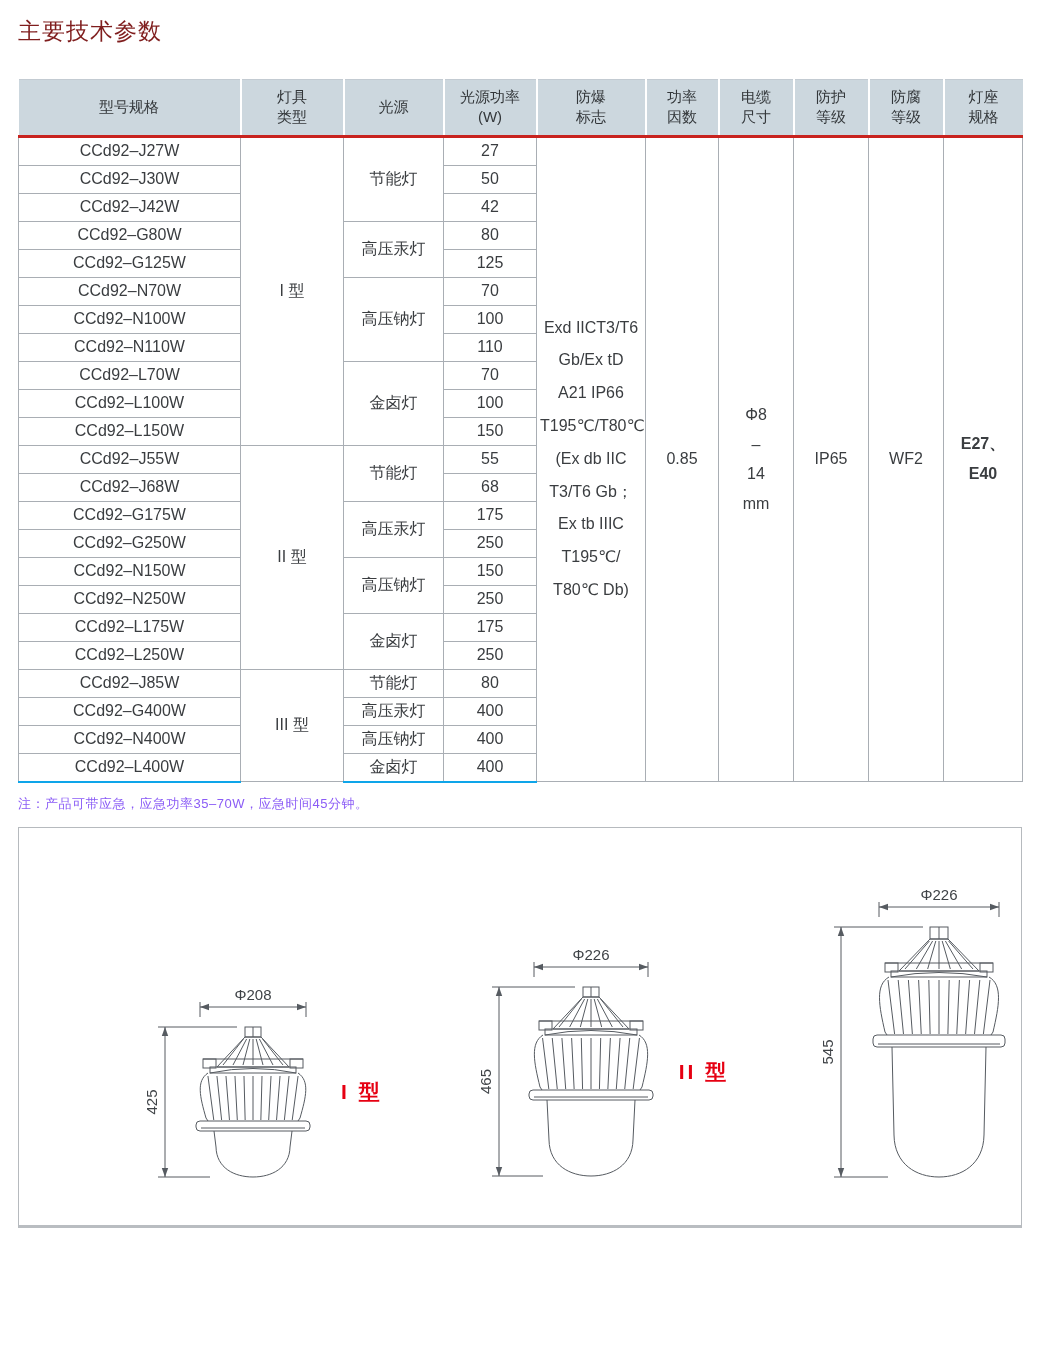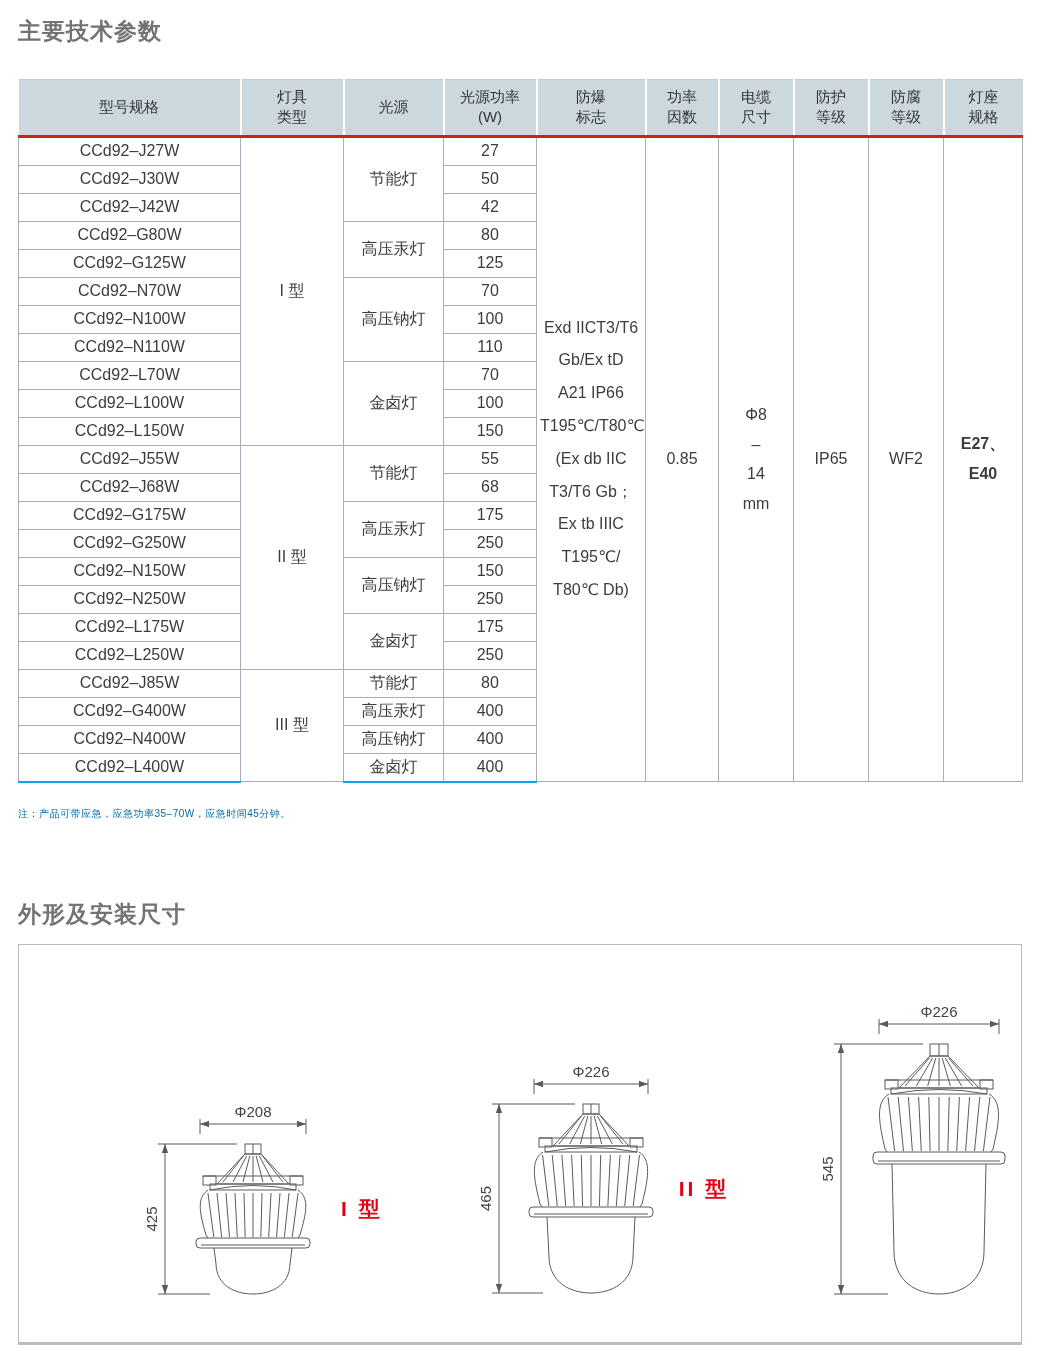--- a/index.html
+++ b/index.html
@@ -4,23 +4,23 @@
 <style>
   html,body{margin:0;padding:0;background:#fff;}
   body{
     width:1040px;
     font-family:"Liberation Sans","DejaVu Sans",sans-serif;
     color:#3a3d40;
     -webkit-font-smoothing:antialiased;
   }
   .content{padding:16px 18px 30px 18px;}
   .section-title{
-    color:#737373;
+    color:#7f1d1d;
     font-size:23px;
-    font-weight:bold;
+    font-weight:normal;
     margin:0 0 14px 0;
     letter-spacing:1px;
   }
   
   table.spec{
     border-collapse:collapse;
     table-layout:fixed;
     width:1004px;
     margin-top:32px;
   }
@@ -47,23 +47,23 @@
     background:#fff;
   }
   table.spec tbody tr:last-child td{border-bottom:2px solid #0ea5e9;}
   td.shared{white-space:pre-line;}
   td.mark{font-size:15px;line-height:2.05;}
   td.cable{font-size:15px;line-height:1.85;}
   td.holder{font-size:15px;line-height:1.9;font-weight:bold;}
   td.source,td.type{font-size:15.5px;}
   
   .note{
-    margin:24px 0 0 0;
-    color:#0369a1;
-    font-size:10px;
+    margin:12px 0 0 0;
+    color:#8b5cf6;
+    font-size:13px;
     letter-spacing:0.5px;
   }
   
   .dims-title{margin-top:78px;}
   .fig-box{
     margin-top:14px;
     width:1004px;
     height:401px;
     box-sizing:border-box;
     border:1px solid #b6babe;
@@ -256,21 +256,20 @@
         <tr>
           <td class="model">CCd92–L400W</td>
           <td class="source">金卤灯</td>
           <td class="power">400</td>
         </tr>
       </tbody>
   </table>
 
   <p class="note">注：产品可带应急，应急功率35–70W，应急时间45分钟。</p>
 
-  <h1 class="section-title dims-title">外形及安装尺寸</h1>
 
   <div class="fig-box">
     <div class="figure f1">
       <svg class="lamp" width="210" height="200" viewBox="0 0 210 200">
           <line x1="69" y1="24" x2="175" y2="24" stroke="#565b61" stroke-width="1"></line>
           <line x1="69" y1="19" x2="69" y2="34" stroke="#565b61" stroke-width="1"></line>
           <line x1="175" y1="19" x2="175" y2="34" stroke="#565b61" stroke-width="1"></line>
           <path d="M 69,24 l 9,-3.2 l 0,6.4 Z" fill="#565b61"></path>
           <path d="M 175,24 l -9,-3.2 l 0,6.4 Z" fill="#565b61"></path>
           <text class="dim-text" x="122" y="17" text-anchor="middle">Φ208</text>

